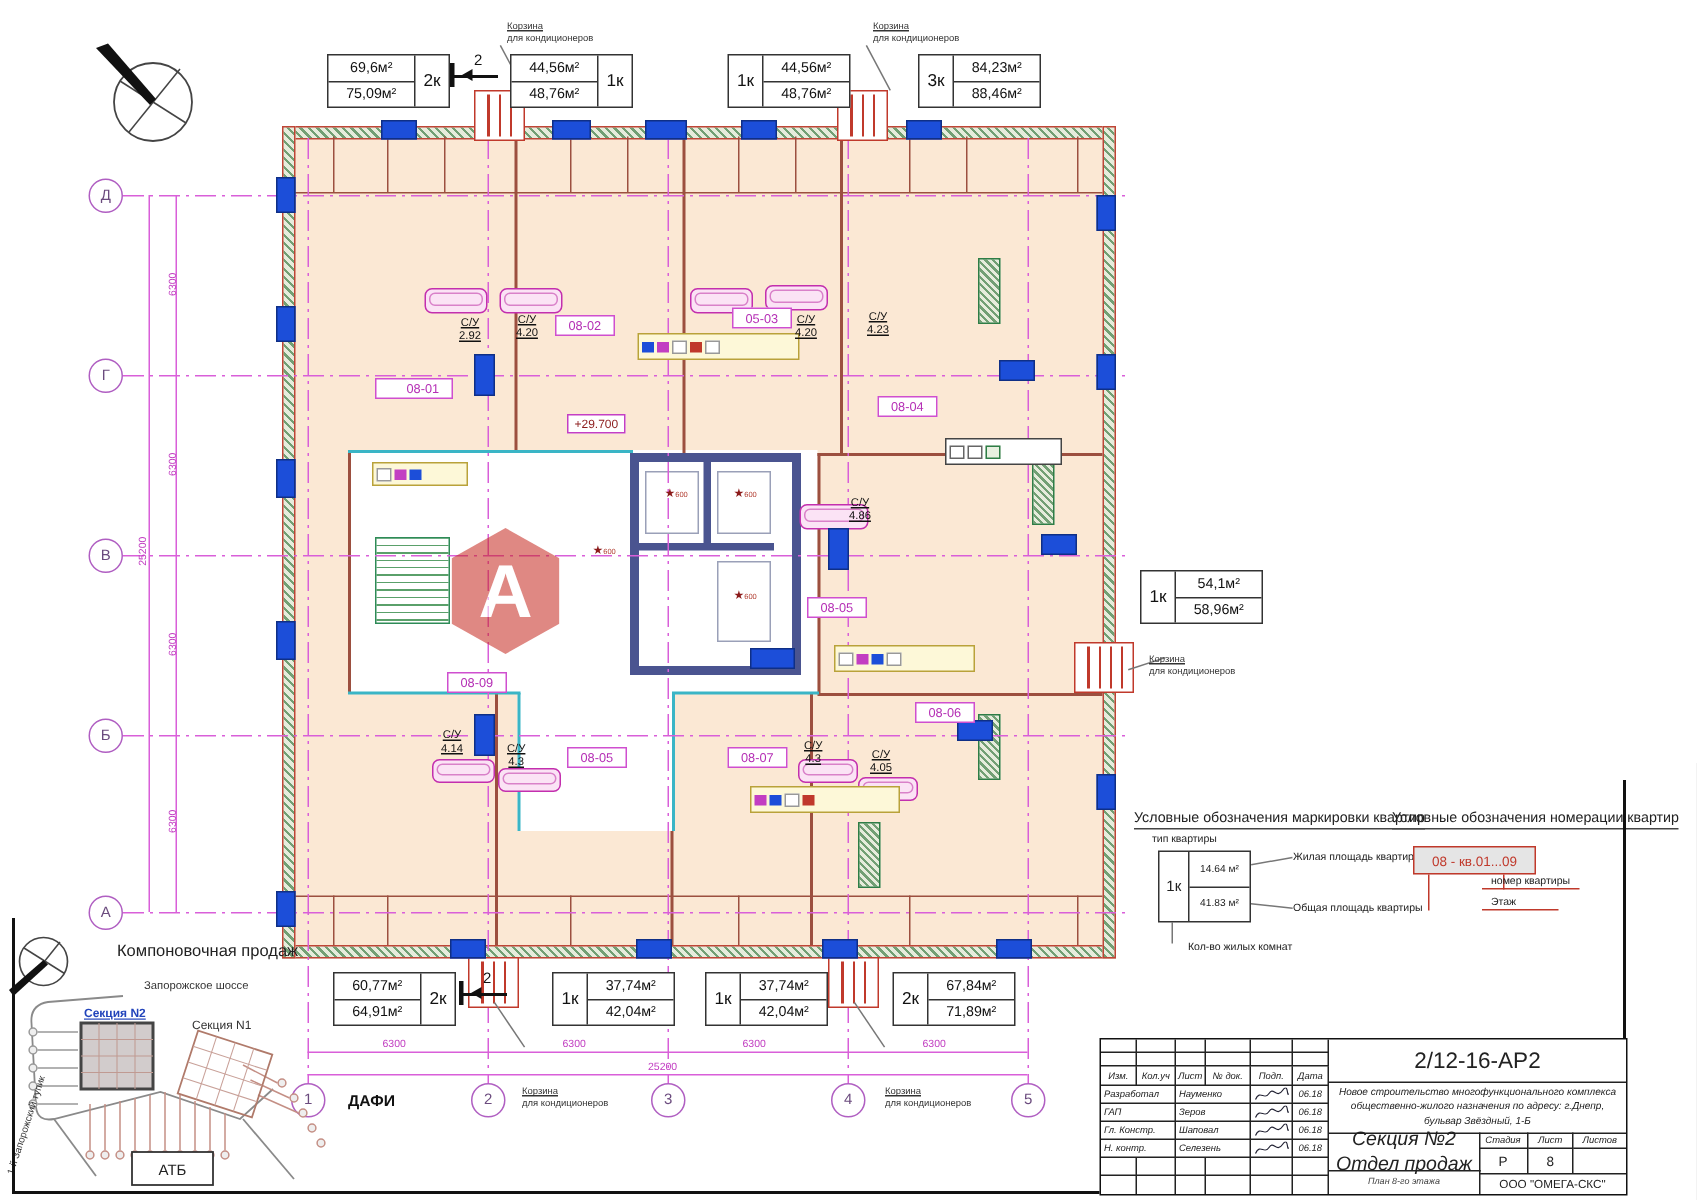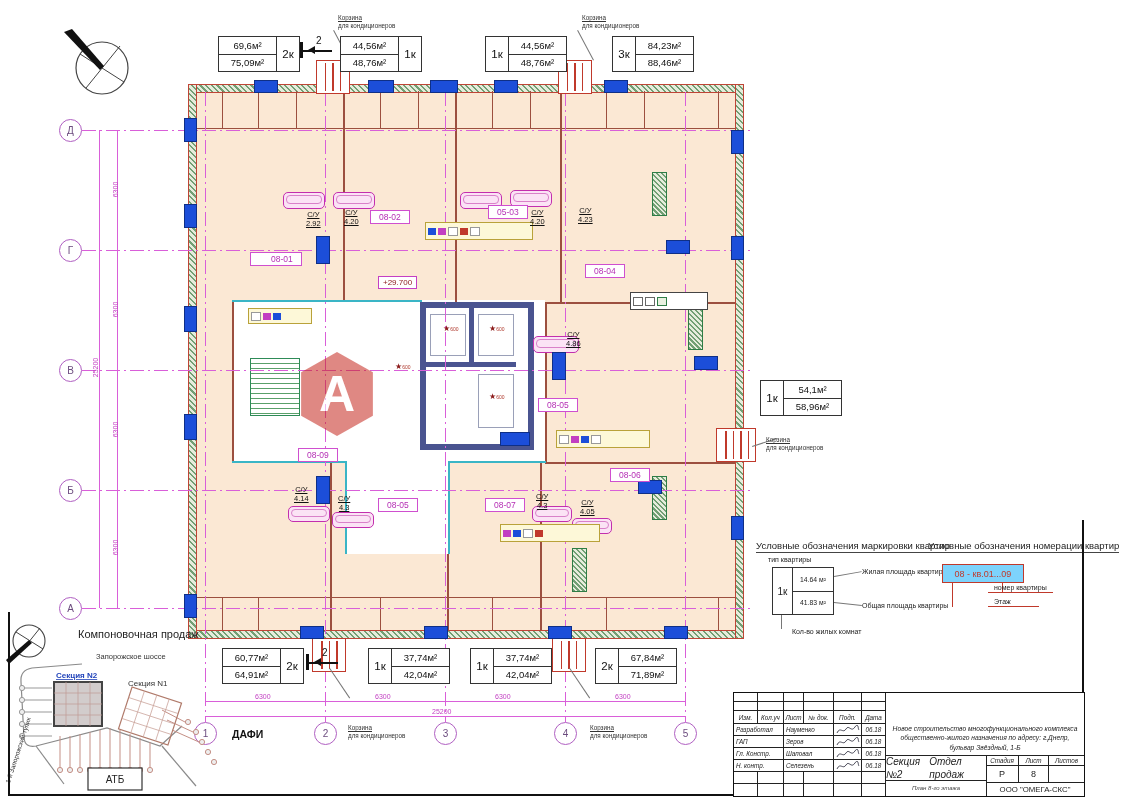--- a/index.html
+++ b/index.html
@@ -465,21 +465,21 @@
     <div class="lead" style="left:834px;top:602px;width:28px;transform:rotate(6deg);"></div>
     <div class="lead" style="left:782px;top:613px;width:16px;transform:rotate(90deg);"></div>
     <div class="t" style="left:862px;top:568px;font-size:7px;z-index:45;">Жилая площадь квартиры</div>
     <div class="t" style="left:862px;top:602px;font-size:7px;z-index:45;">Общая площадь квартиры</div>
     <div class="t" style="left:792px;top:628px;font-size:7px;z-index:45;">Кол-во жилых комнат</div>
   </div>
 
   <div>
     <div class="legend-h" style="left:928px;top:540px;">Условные обозначения номерации квартир</div>
     <div class="abs" style="left:942px;top:564px;width:80px;height:17px;border:1.4px solid #c0392b;color:#c0392b;
-         display:flex;align-items:center;justify-content:center;font-size:9px;z-index:45;background:#7dd3fc;">08 - кв.01...09</div>
+         display:flex;align-items:center;justify-content:center;font-size:9px;z-index:45;background:#e5e5e5;">08 - кв.01...09</div>
     <div class="abs" style="left:952px;top:581px;width:1px;height:26px;background:#c0392b;z-index:44;"></div>
     <div class="abs" style="left:1002px;top:581px;width:1px;height:12px;background:#c0392b;z-index:44;"></div>
     <div class="t" style="left:988px;top:584px;font-size:7px;z-index:45;border-bottom:1px solid #c0392b;padding:0 6px 1px 6px;">номер квартиры</div>
     <div class="t" style="left:988px;top:598px;font-size:7px;z-index:45;border-bottom:1px solid #c0392b;padding:0 28px 1px 6px;">Этаж</div>
   </div>
 
   <div>
     <svg class="abs" style="left:2px;top:616px;z-index:20;" width="52" height="52" viewBox="0 0 52 52">
       <circle cx="27" cy="25" r="16" fill="none" stroke="#444" stroke-width="1.1"></circle>
       <line x1="14" y1="16" x2="41" y2="33" stroke="#444" stroke-width="1"></line>
@@ -642,30 +642,31 @@
         <i class="tb-cell"></i>
         <i class="tb-cell"></i>
       <i class="tb-cell" style="border-bottom:none;"></i>
         <i class="tb-cell" style="border-bottom:none;"></i>
         <i class="tb-cell" style="border-bottom:none;"></i>
         <i class="tb-cell" style="border-bottom:none;"></i>
         <i class="tb-cell" style="border-bottom:none;"></i>
         <i class="tb-cell" style="border-bottom:none;"></i>
     </div>
 
+    <div class="abs" style="left:152px;top:0;width:198px;height:28px;border-bottom:1px solid #222;display:flex;align-items:center;justify-content:center;font-size:15px;">2/12-16-АР2</div>
 
     <div class="abs" style="left:152px;top:28px;width:198px;height:34px;border-bottom:1px solid #222;display:flex;flex-direction:column;
          align-items:center;justify-content:center;font-size:6.7px;font-style:italic;line-height:1.35;">
       <span>Новое строительство многофункционального комплекса</span>
       <span>общественно-жилого назначения по адресу: г.Днепр,</span>
       <span>бульвар Звёздный, 1-Б</span>
     </div>
 
     <div class="abs" style="left:152px;top:62px;width:100px;height:25px;border-right:1px solid #222;border-bottom:1px solid #222;
-         display:flex;flex-direction:row;align-items:center;justify-content:center;font-size:10px;font-style:italic;line-height:1.3;">
+         display:flex;flex-direction:column;align-items:center;justify-content:center;font-size:13px;font-style:italic;line-height:1.3;">
       <span>Секция №2</span>
       <span>Отдел продаж</span>
     </div>
     <div class="abs" style="left:152px;top:87px;width:100px;height:16px;border-right:1px solid #222;
          display:flex;align-items:center;justify-content:center;font-size:6px;font-style:italic;color:#444;">План 8-го этажа</div>
 
     <div class="abs" style="left:252px;top:62px;width:98px;height:27px;display:grid;grid-template-columns:33px 30px 1fr;grid-template-rows:11px 1fr;border-bottom:1px solid #222;">
       <div class="tb-cell">Стадия</div>
       <div class="tb-cell">Лист</div>
       <div class="tb-cell" style="border-right:none;">Листов</div>

